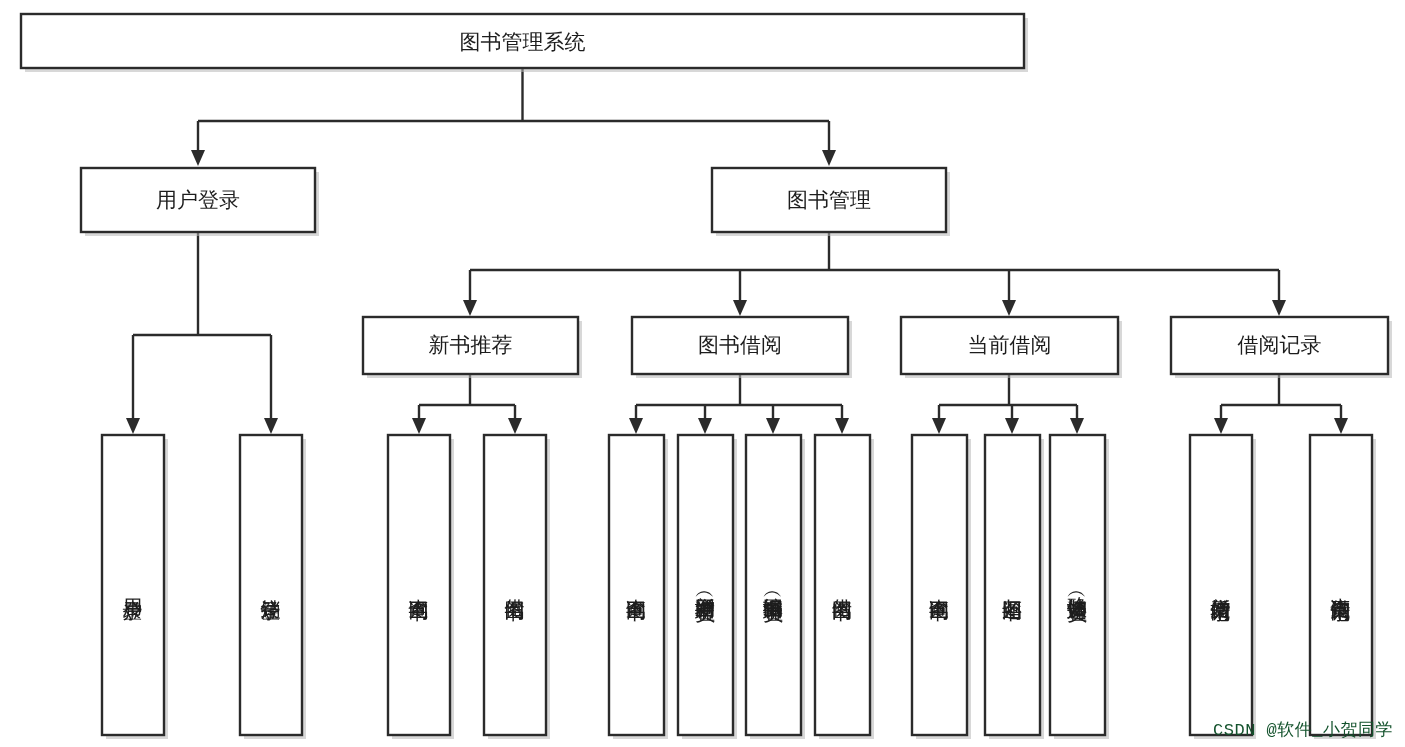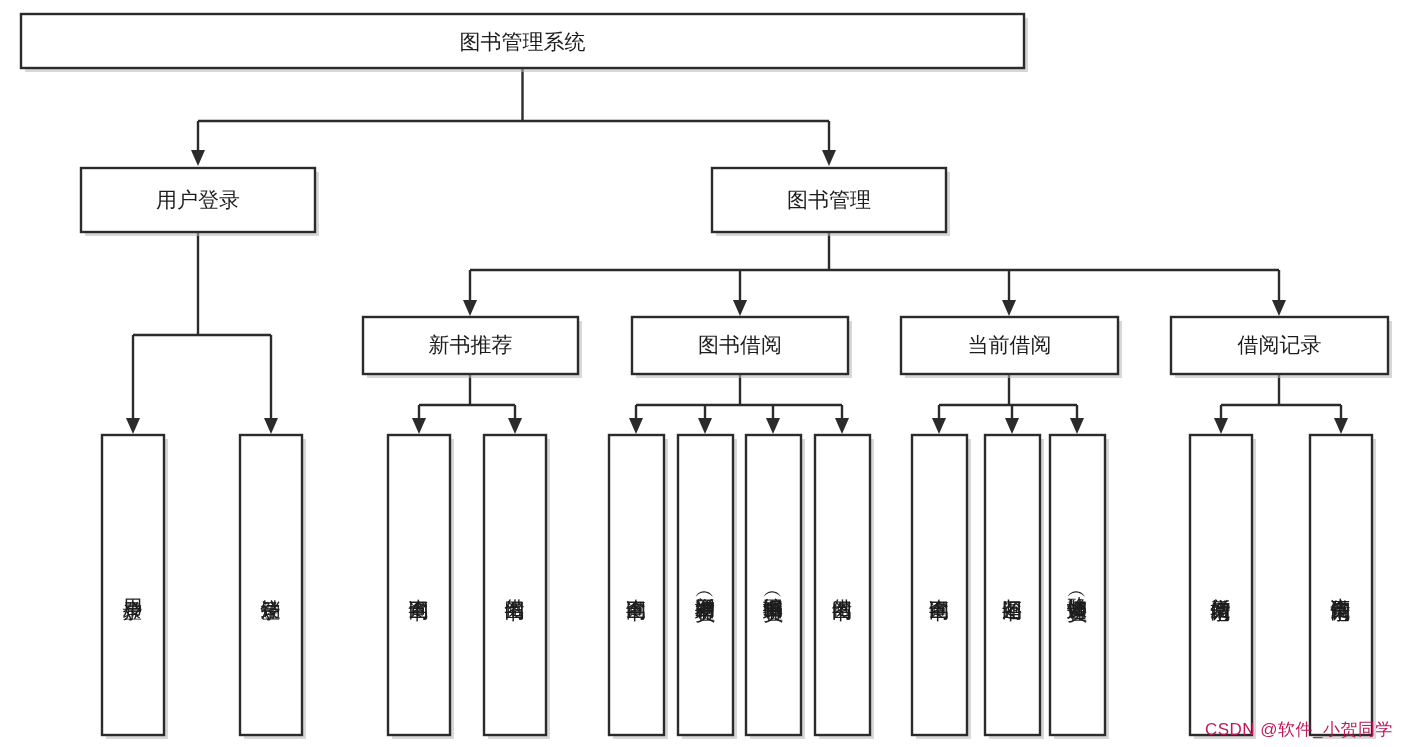--- a/index.html
+++ b/index.html
@@ -62,23 +62,23 @@
     text-orientation: upright;
     letter-spacing: 1px;
     white-space: nowrap;
     text-align: center;
     pointer-events: none;
   }
   #watermark {
     position: absolute;
     right: 12px;
     bottom: 6px;
-    font-family: Liberation Sans, sans-serif;
+    font-family: Liberation Mono, monospace;
     font-size: 17px;
-    color: #be185d;
+    color: #14532d;
     letter-spacing: 0.5px;
     white-space: nowrap;
   }
 </style>
 </head>
 <body>
 
 <div id="diagram-root">
 
   <svg id="tree-svg" viewBox="0 0 1405 747">

